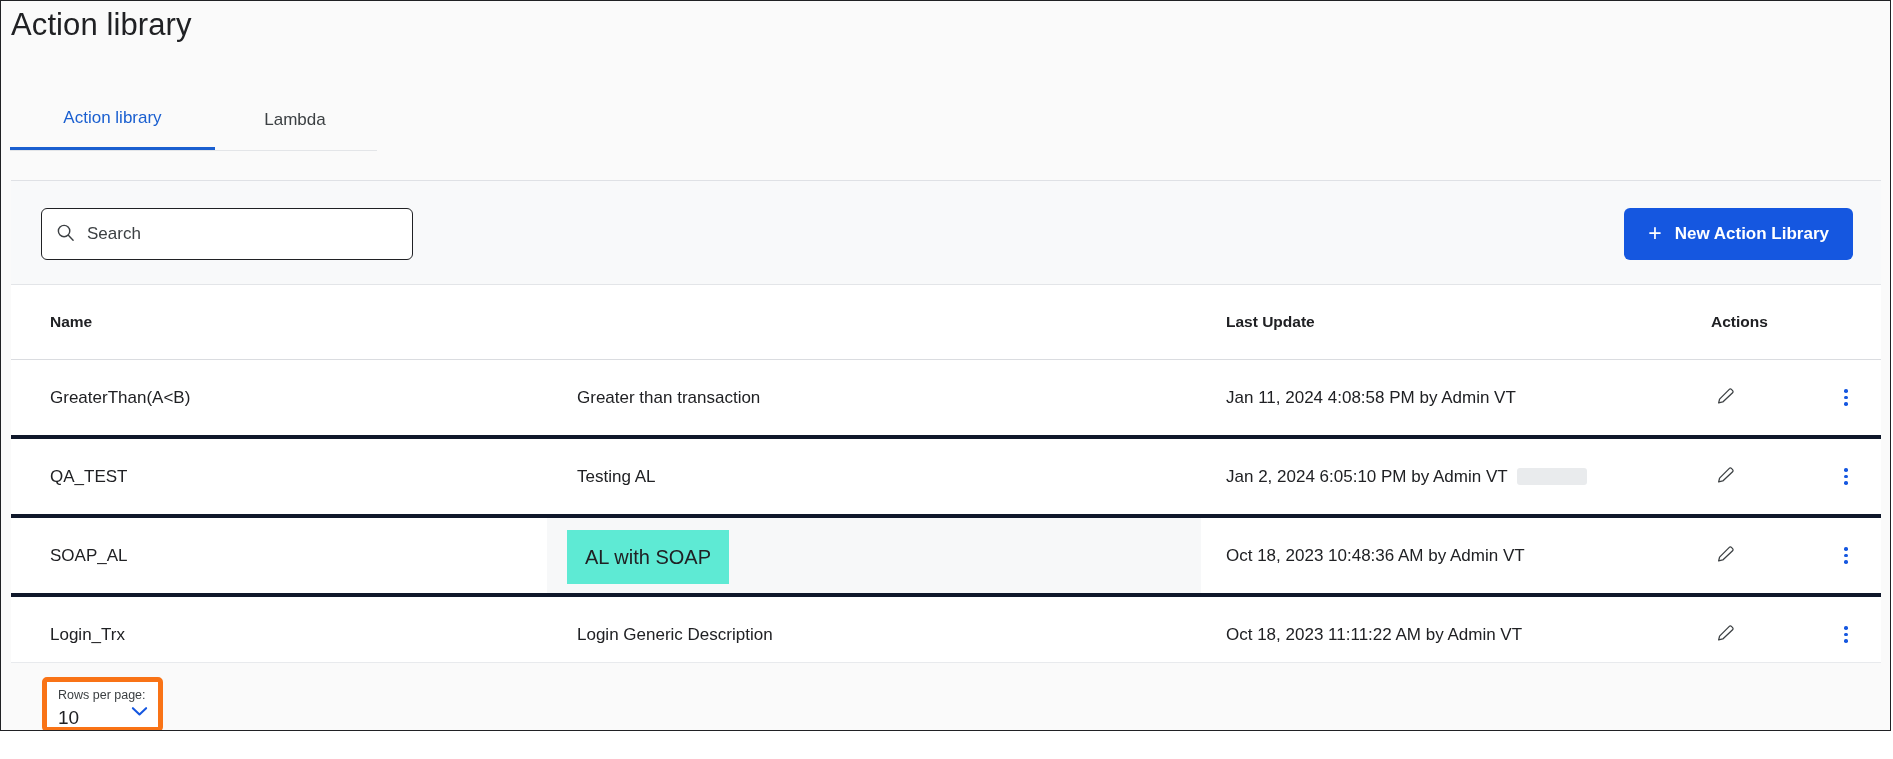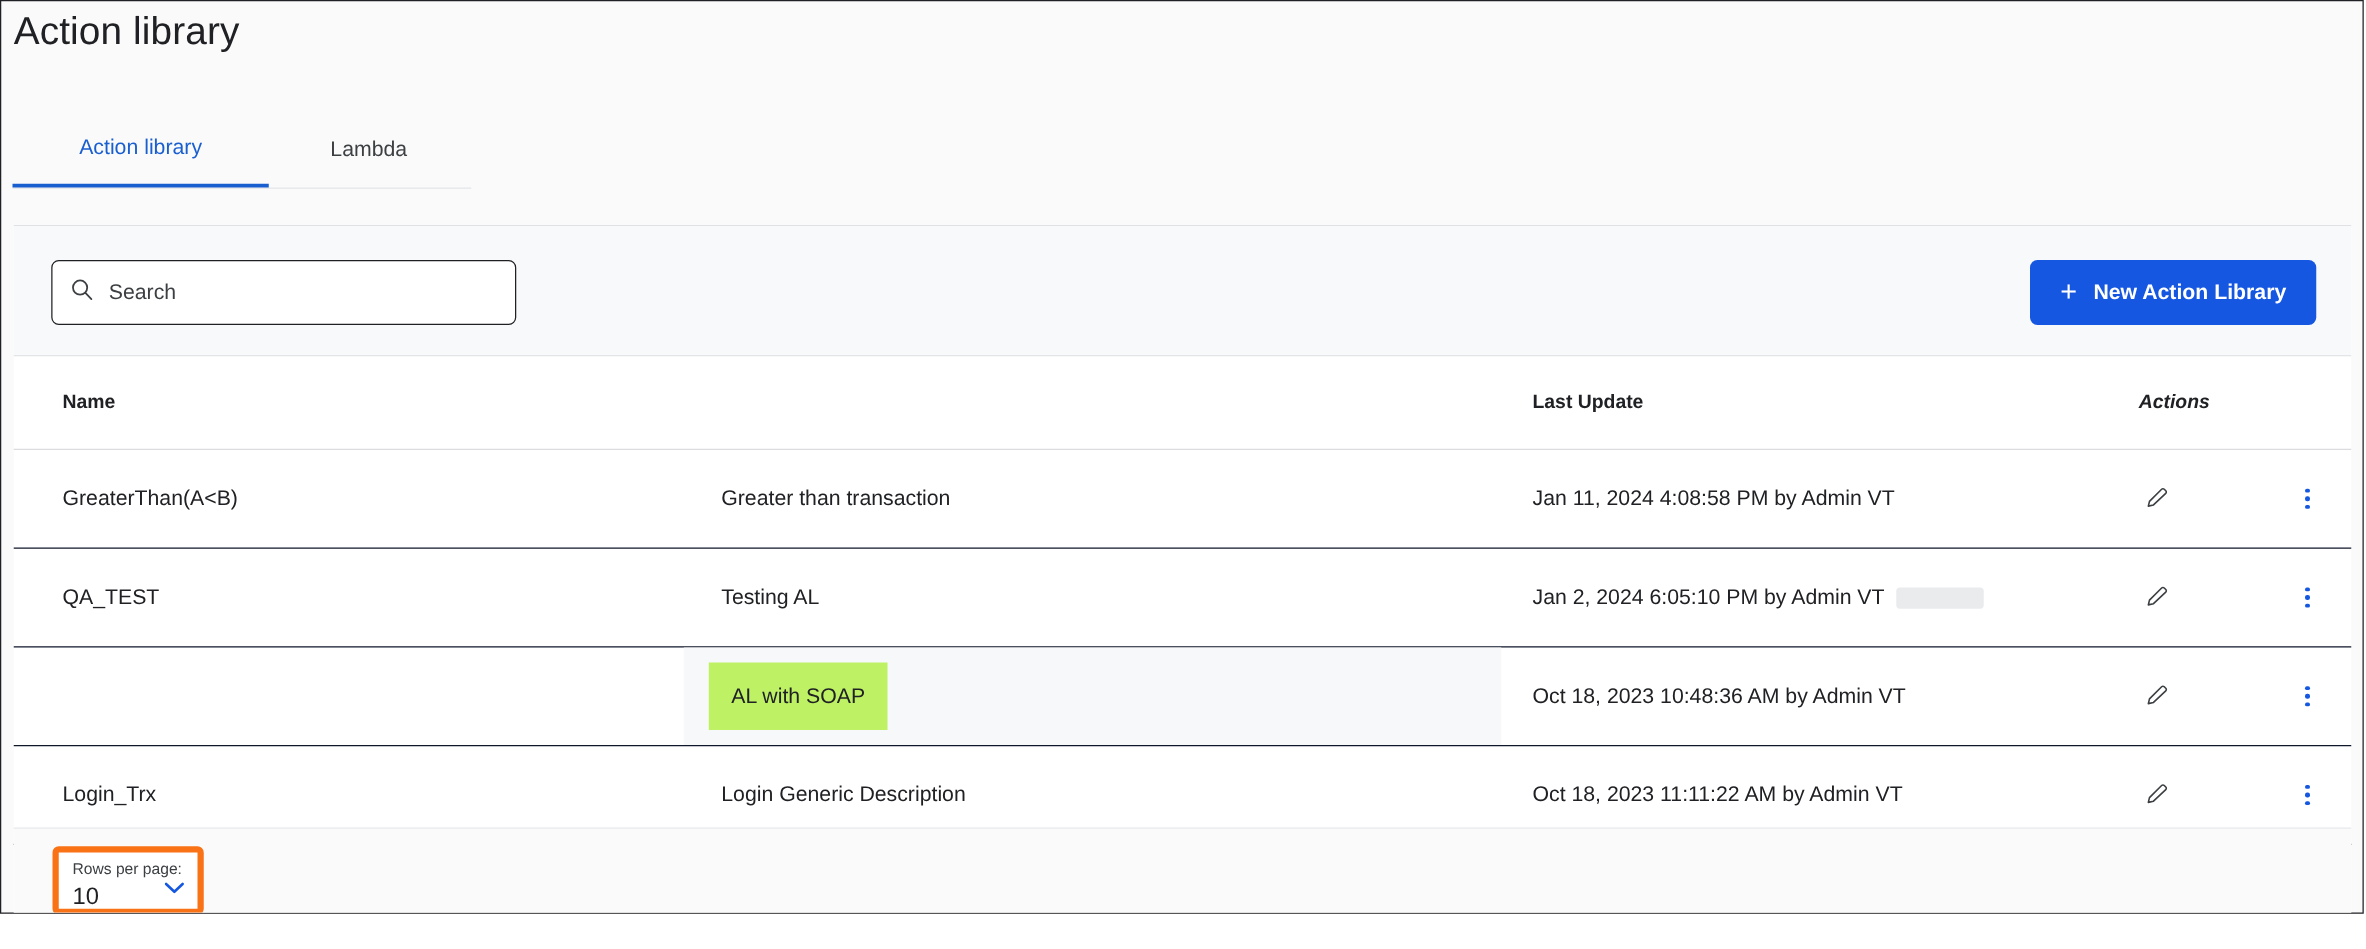--- a/index.html
+++ b/index.html
@@ -154,21 +154,21 @@
   
   .table {
     position: absolute;
     left: 0;
     top: 104px;
     width: 100%;
   }
   .row {
     position: relative;
     height: 79px;
-    border-bottom: 1px solid #0f172a;
+    border-bottom: 4px solid #0f172a;
     box-sizing: border-box;
   }
   .row.header {
     height: 75px;
     border-bottom: 1px solid #dadce0;
   }
   .cell {
     position: absolute;
     top: 0;
     height: 100%;
@@ -181,21 +181,21 @@
   .row.header .cell {
     font-weight: bold;
     font-size: 15.5px;
     color: #202124;
   }
   .c-name   { left: 39px;   }
   .c-desc   { left: 566px;  }
   .c-date   { left: 1215px; }
   .c-edit   { left: 1700px; width: 60px; justify-content: flex-start; }
   .c-menu   { left: 1820px; width: 40px; justify-content: flex-start; }
-  .row.header .c-edit { left: 1700px; font-style: italic; }
+  .row.header .c-edit { left: 1700px; }
 
   .icon-btn {
     background: none;
     border: none;
     padding: 0;
     cursor: pointer;
     display: flex;
     align-items: center;
     justify-content: center;
     width: 30px;
@@ -223,24 +223,24 @@
     width: 654px;
     height: 100%;
     background: #f7f8f9;
   }
   .desc-tooltip {
     position: absolute;
     left: 556px;
     top: 12px;
     height: 54px;
     padding: 0 18px;
-    background: #bef264;
-    display: flex;
-    align-items: center;
-    font-size: 17px;
+    background: #5eead4;
+    display: flex;
+    align-items: center;
+    font-size: 20px;
     color: #202124;
     white-space: nowrap;
     z-index: 3;
   }
 
   .redaction {
     display: inline-block;
     width: 70px;
     height: 17px;
     background: #e9ebed;
@@ -420,20 +420,21 @@
                 <i></i>
                 <i></i>
                 <i></i>
               </span>
           </button>
         </div>
       </div>
 
       <div class="row">
         <div class="hover-band"></div>
+        <div class="cell c-name">SOAP_AL</div>
         <div class="desc-tooltip">AL with SOAP</div>
         <div class="cell c-date">Oct 18, 2023 10:48:36 AM by Admin VT</div>
         <div class="cell c-edit">
           <button class="icon-btn">
             <span>
               <svg width="22" height="22" viewBox="0 0 24 24" fill="none">
                 <path d="M4 19.5 L5 15.4 L15.6 4.8 a1.6 1.6 0 0 1 2.3 0 l1.3 1.3 a1.6 1.6 0 0 1 0 2.3 L8.5 18.5 Z" stroke="#3c4043" stroke-width="1.4" stroke-linejoin="round"></path>
               </svg>
             </span>
           </button>

